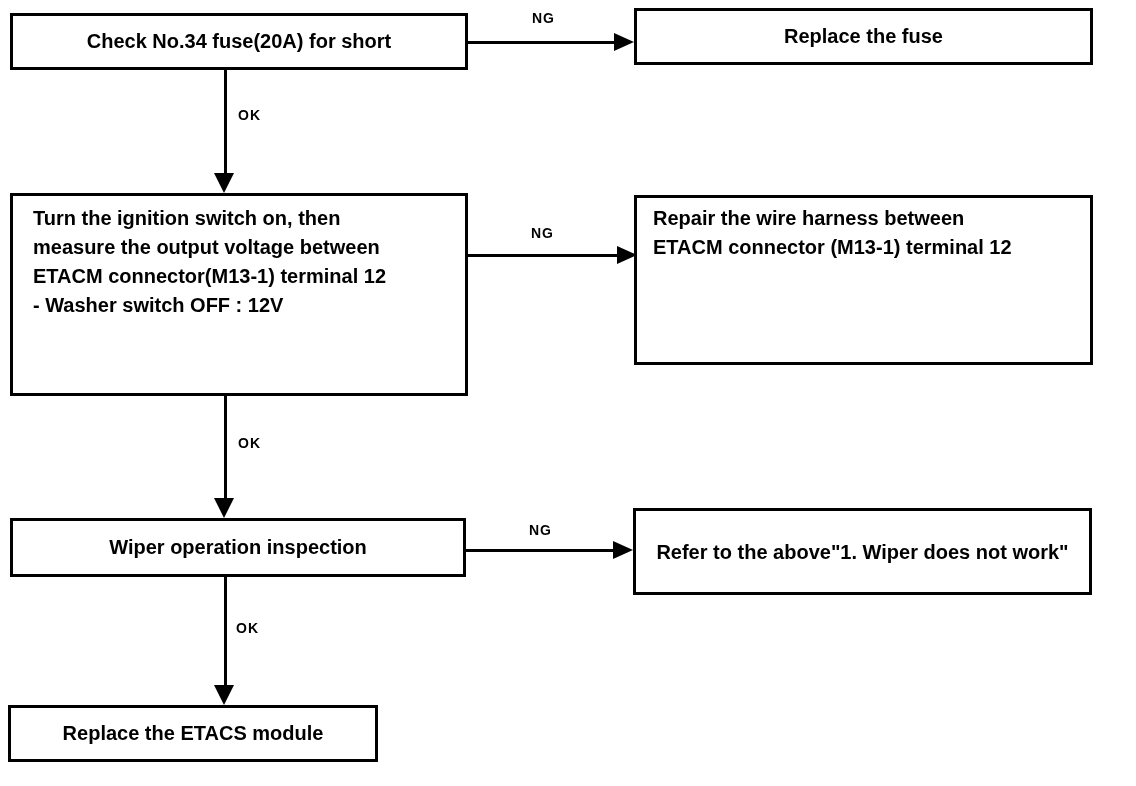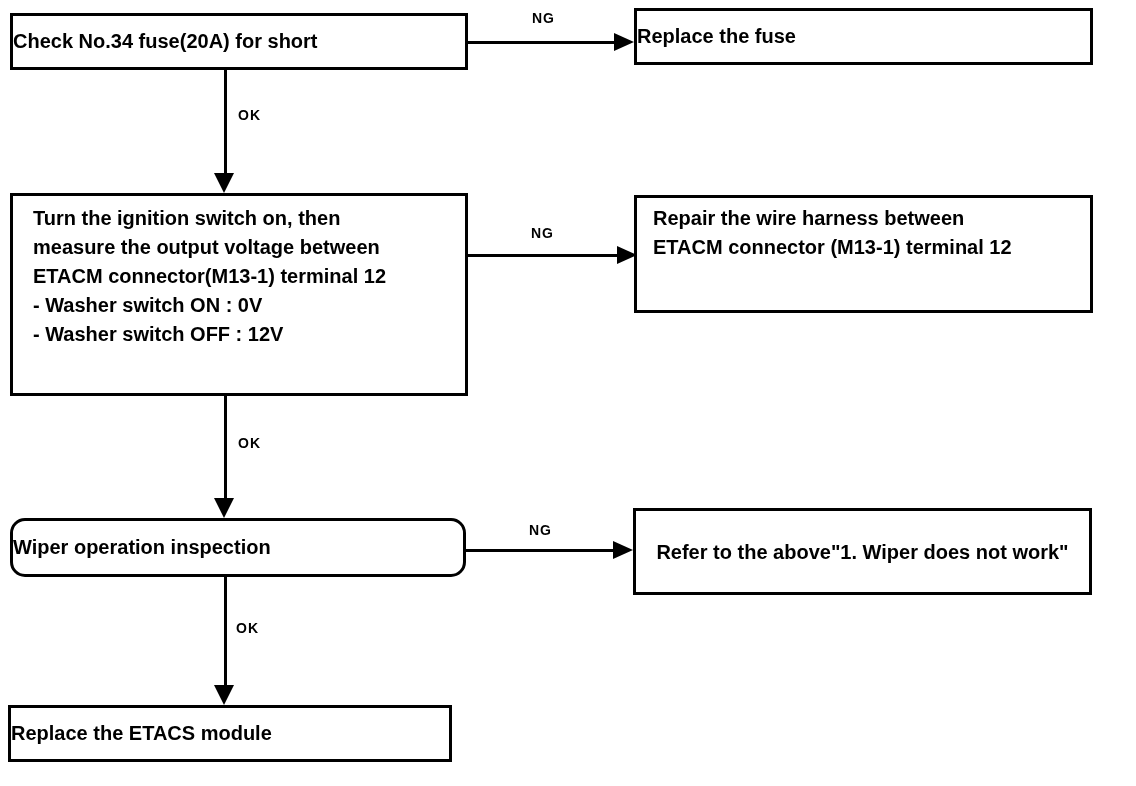--- a/index.html
+++ b/index.html
@@ -7,21 +7,21 @@
     position:relative; width:1136px; height:786px; background:#ffffff;
     font-family:"Liberation Sans","DejaVu Sans",sans-serif; color:#000000;
     overflow:hidden;
   }
   .box {
     position:absolute; box-sizing:border-box;
     border:3px solid #000000; background:#ffffff;
     font-size:20px; font-weight:700; color:#000000;
   }
   .box-center {
-    display:flex; align-items:center; justify-content:flex-start; text-align:center;
+    display:flex; align-items:center; justify-content:center; text-align:center;
   }
   .box-col {
     display:flex; flex-direction:row; align-items:center; justify-content:center;
     text-align:center; line-height:28px;
   }
   .box-lines { padding:8px 8px 0 20px; }
   .box-lines .tline { line-height:29px; white-space:nowrap; }
   .vline { position:absolute; width:3px; background:#000000; }
   .hline { position:absolute; height:3px; background:#000000; }
   .arrow-down {
@@ -32,26 +32,26 @@
   .arrow-right {
     position:absolute; width:0; height:0;
     border-top:9px solid transparent; border-bottom:9px solid transparent;
     border-left:20px solid #000000;
   }
   .flow-label { position:absolute; font-weight:700; font-size:14px; letter-spacing:1px; }
 
   
   .step1 { left:10px;  top:13px;  width:458px; height:57px; }
   .step2 { left:10px;  top:193px; width:458px; height:203px; }
-  .step3 { left:10px;  top:518px; width:456px; height:59px;border-radius:15px; }
-  .step4 { left:8px;   top:705px; width:444px; height:57px; }
+  .step3 { left:10px;  top:518px; width:456px; height:59px; }
+  .step4 { left:8px;   top:705px; width:370px; height:57px; }
 
   
   .result1 { left:634px; top:8px;  width:459px; height:57px; }
-  .result2 { left:634px; top:195px; width:459px; height:118px; padding-top:6px; }
+  .result2 { left:634px; top:195px; width:459px; height:170px; padding-top:6px; }
   .result3 { left:633px; top:508px; width:459px; height:87px; }
 
   
   .v1 { left:224px; top:69px;  height:106px; }
   .v1-head { left:214px; top:173px; }
   .v2 { left:224px; top:396px; height:102px; }
   .v2-head { left:214px; top:498px; }
   .v3 { left:224px; top:577px; height:108px; }
   .v3-head { left:214px; top:685px; }
 
@@ -89,21 +89,20 @@
   <div class="flow-label ng1">NG</div>
 
   <div class="vline v1"></div>
   <div class="arrow-down v1-head"></div>
   <div class="flow-label ok1">OK</div>
 
   <div class="box box-lines step2">
     <div class="tline">Turn the ignition switch on, then</div>
     <div class="tline">measure the output voltage between</div>
     <div class="tline">ETACM connector(M13-1) terminal 12</div>
-    <div class="tline">- Washer switch ON : 0V</div>
     <div class="tline">- Washer switch OFF : 12V</div>
   </div>
 
   <div class="box box-lines result2" style="padding-left:16px;">
     <div class="tline">Repair the wire harness between</div>
     <div class="tline">ETACM connector (M13-1) terminal 12</div>
   </div>
 
   <div class="hline h2"></div>
   <div class="arrow-right h2-head"></div>

